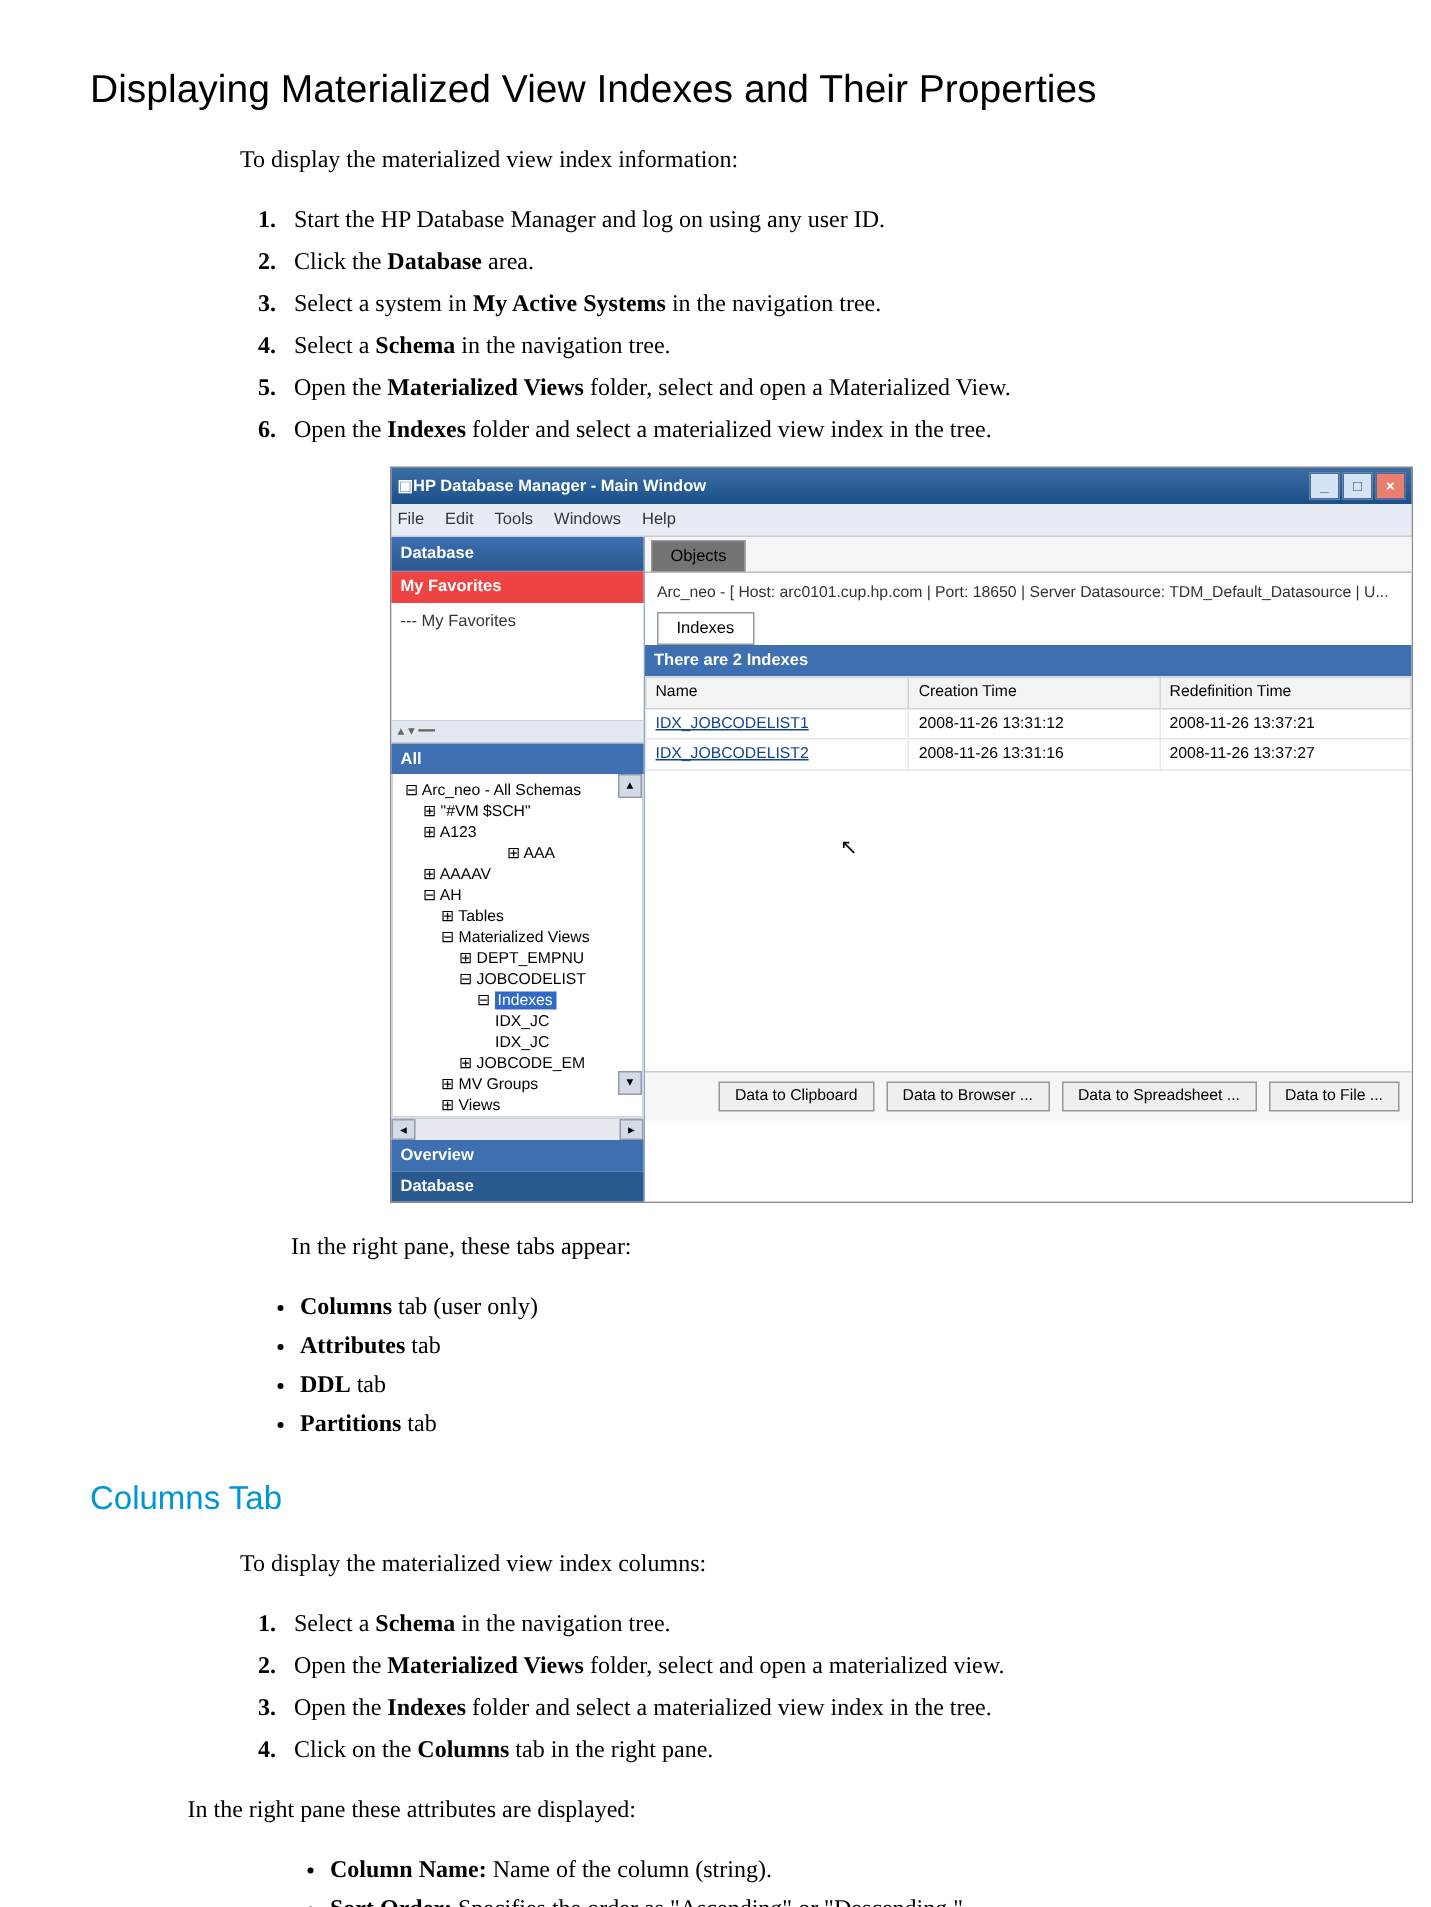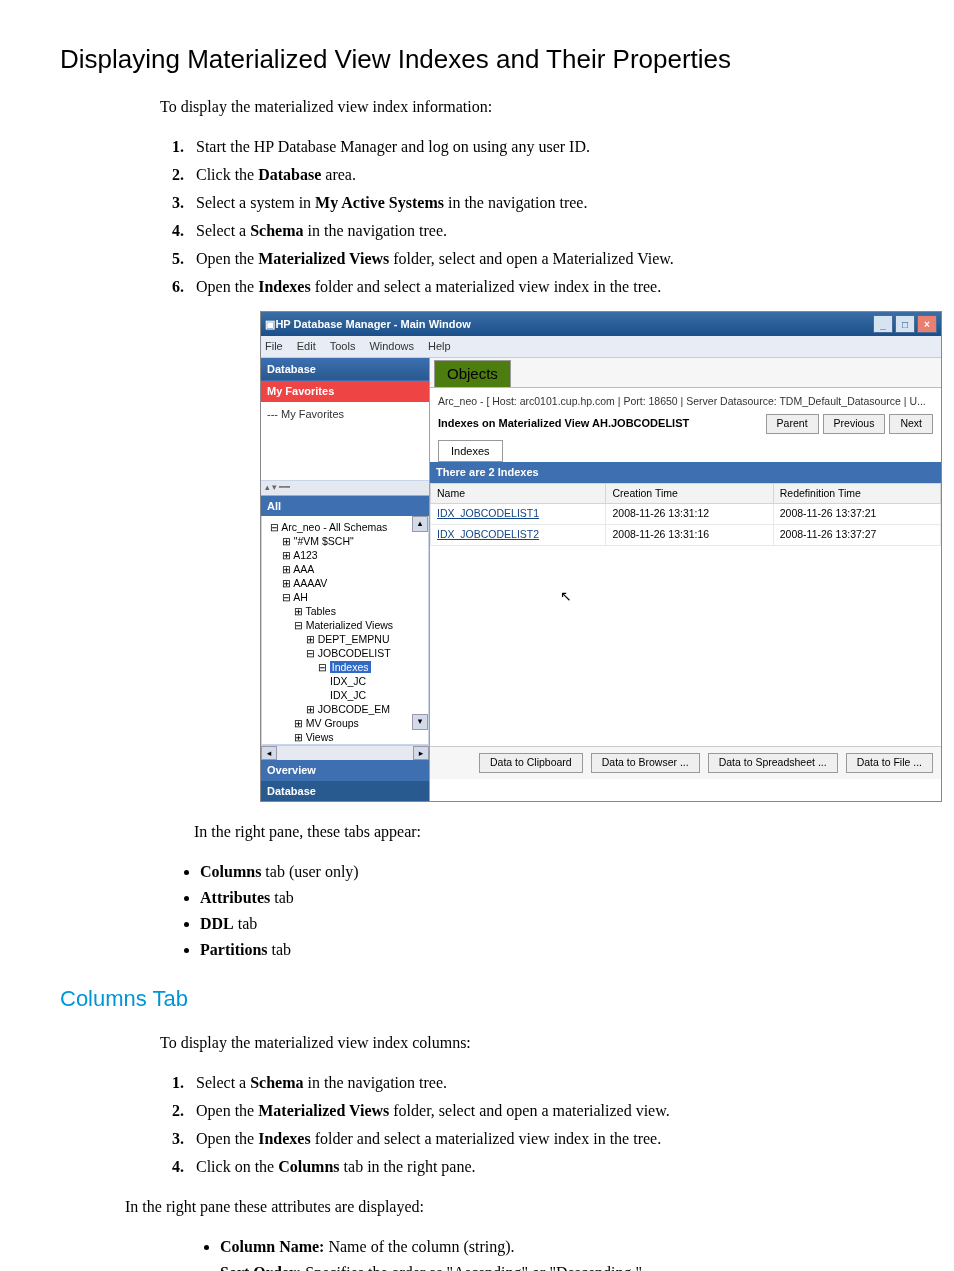--- a/index.html
+++ b/index.html
@@ -153,22 +153,22 @@
   .tabstrip {
     background:#f6f6f6;
     padding:2px 4px 0 4px;
     border-bottom:1px solid #bbb;
   }
   .tab {
     display:inline-block;
     padding:2px 12px;
     border:1px solid #999;
     border-bottom:none;
-    background:#4d7c0f;
-    font-size:15px;
+    background:#737373;
+    font-size:11px;
   }
   .breadcrumb {
     padding:6px 8px 2px 8px;
     font-size:10.5px;
     color:#333;
     white-space:nowrap;
     overflow:hidden;
     text-overflow:ellipsis;
   }
   .sub-title-row {
@@ -264,21 +264,21 @@
       <div class="fav-hdr">My Favorites</div>
       <div class="fav-body">--- My Favorites</div>
       <div class="mini-tabs">▴  ▾          ━━</div>
       <div class="all-hdr">All</div>
       <div class="tree" id="tree">
         <div class="tree-scroll-up">▴</div>
         <div class="tree-scroll-down">▾</div>
       <div class="tree-line" style="padding-left: 6px;">⊟ Arc_neo - All Schemas</div>
           <div class="tree-line" style="padding-left: 18px;">⊞ "#VM $SCH"</div>
           <div class="tree-line" style="padding-left: 18px;">⊞ A123</div>
-          <div class="tree-line" style="padding-left: 18px;">⊞ AAA</div>
+          <div class="tree-line" style="padding-left: 18px; text-align: center;">⊞ AAA</div>
           <div class="tree-line" style="padding-left: 18px;">⊞ AAAAV</div>
           <div class="tree-line" style="padding-left: 18px;">⊟ AH</div>
           <div class="tree-line" style="padding-left: 30px;">⊞ Tables</div>
           <div class="tree-line" style="padding-left: 30px;">⊟ Materialized Views</div>
           <div class="tree-line" style="padding-left: 42px;">⊞ DEPT_EMPNU</div>
           <div class="tree-line" style="padding-left: 42px;">⊟ JOBCODELIST</div>
           <div class="tree-line" style="padding-left: 54px;">⊟ <span class="hl">Indexes</span></div>
           <div class="tree-line" style="padding-left: 66px;">  IDX_JC</div>
           <div class="tree-line" style="padding-left: 66px;">  IDX_JC</div>
           <div class="tree-line" style="padding-left: 42px;">⊞ JOBCODE_EM</div>
@@ -291,26 +291,20 @@
         <div class="arr">▸</div>
       </div>
       <div class="ov-hdr">Overview</div>
       <div class="db-hdr">Database</div>
     </div>
     <div class="right-col">
       <div class="tabstrip">
         <span class="tab">Objects</span>
       </div>
       <div class="breadcrumb">Arc_neo - [ Host: arc0101.cup.hp.com | Port: 18650 | Server Datasource: TDM_Default_Datasource |  U...</div>
-      <div class="sub-title-row">
-        <div class="sub-title">Indexes on Materialized View AH.JOBCODELIST</div>
-        <span class="navbtn">Parent</span>
-        <span class="navbtn">Previous</span>
-        <span class="navbtn">Next</span>
-      </div>
       <div class="inner-tabstrip">
         <span class="inner-tab">Indexes</span>
       </div>
       <div class="count-bar">There are 2 Indexes</div>
       <table class="grid">
         <thead>
             <tr id="gridhead">
               <th>Name</th>
               <th>Creation Time</th>
               <th>Redefinition Time</th>

